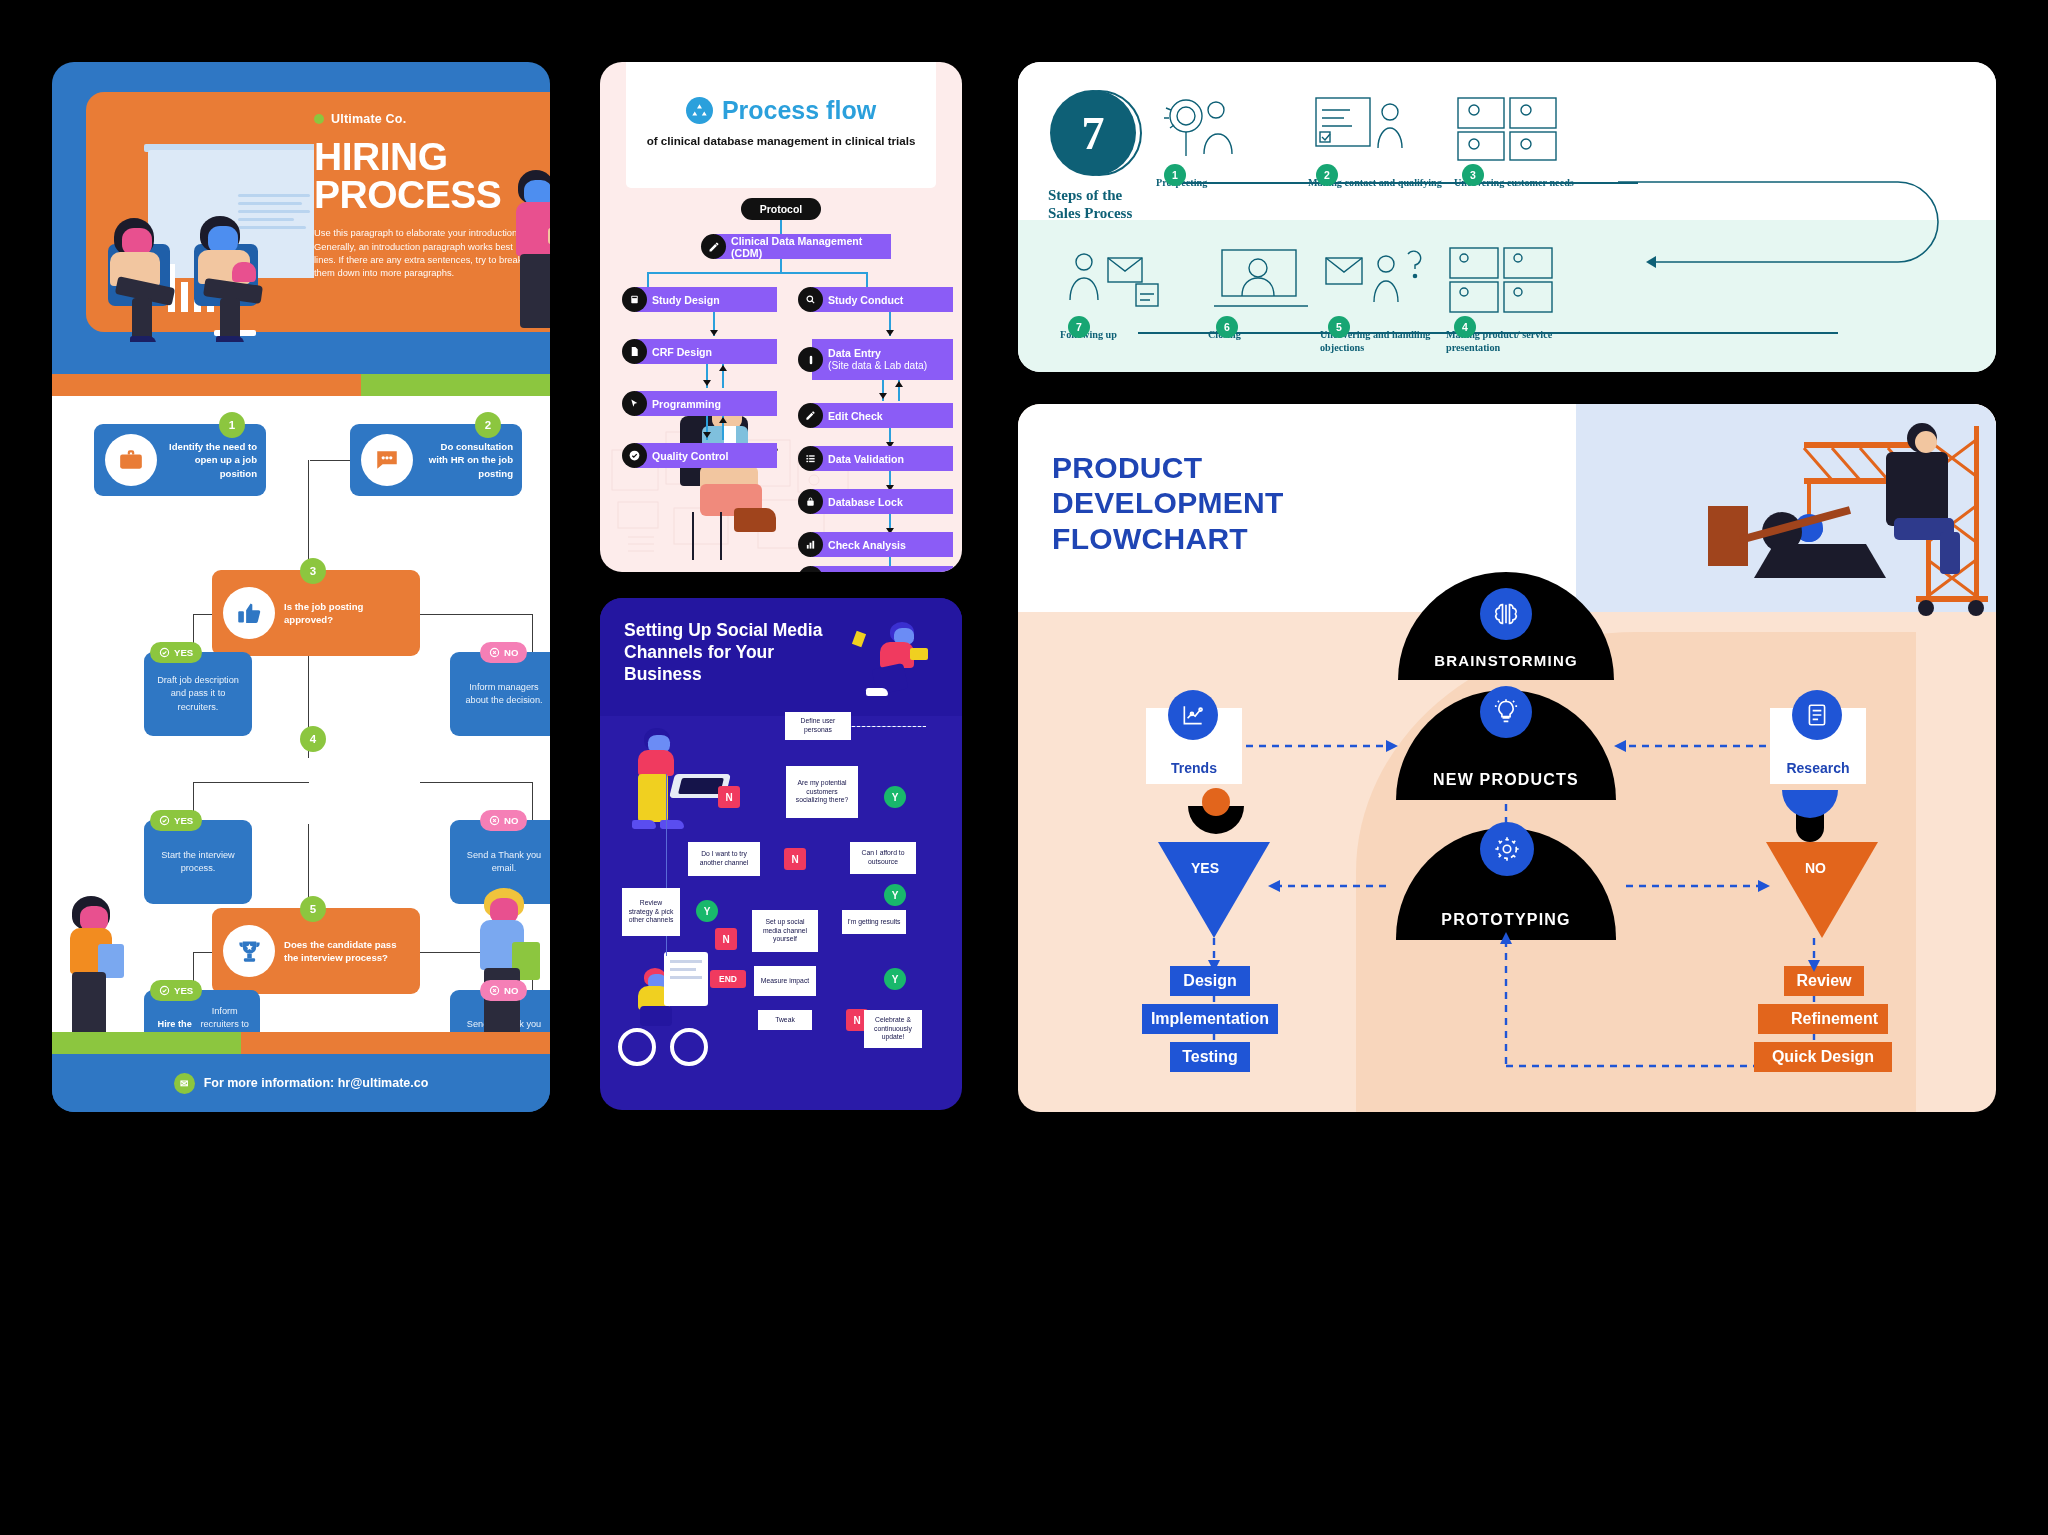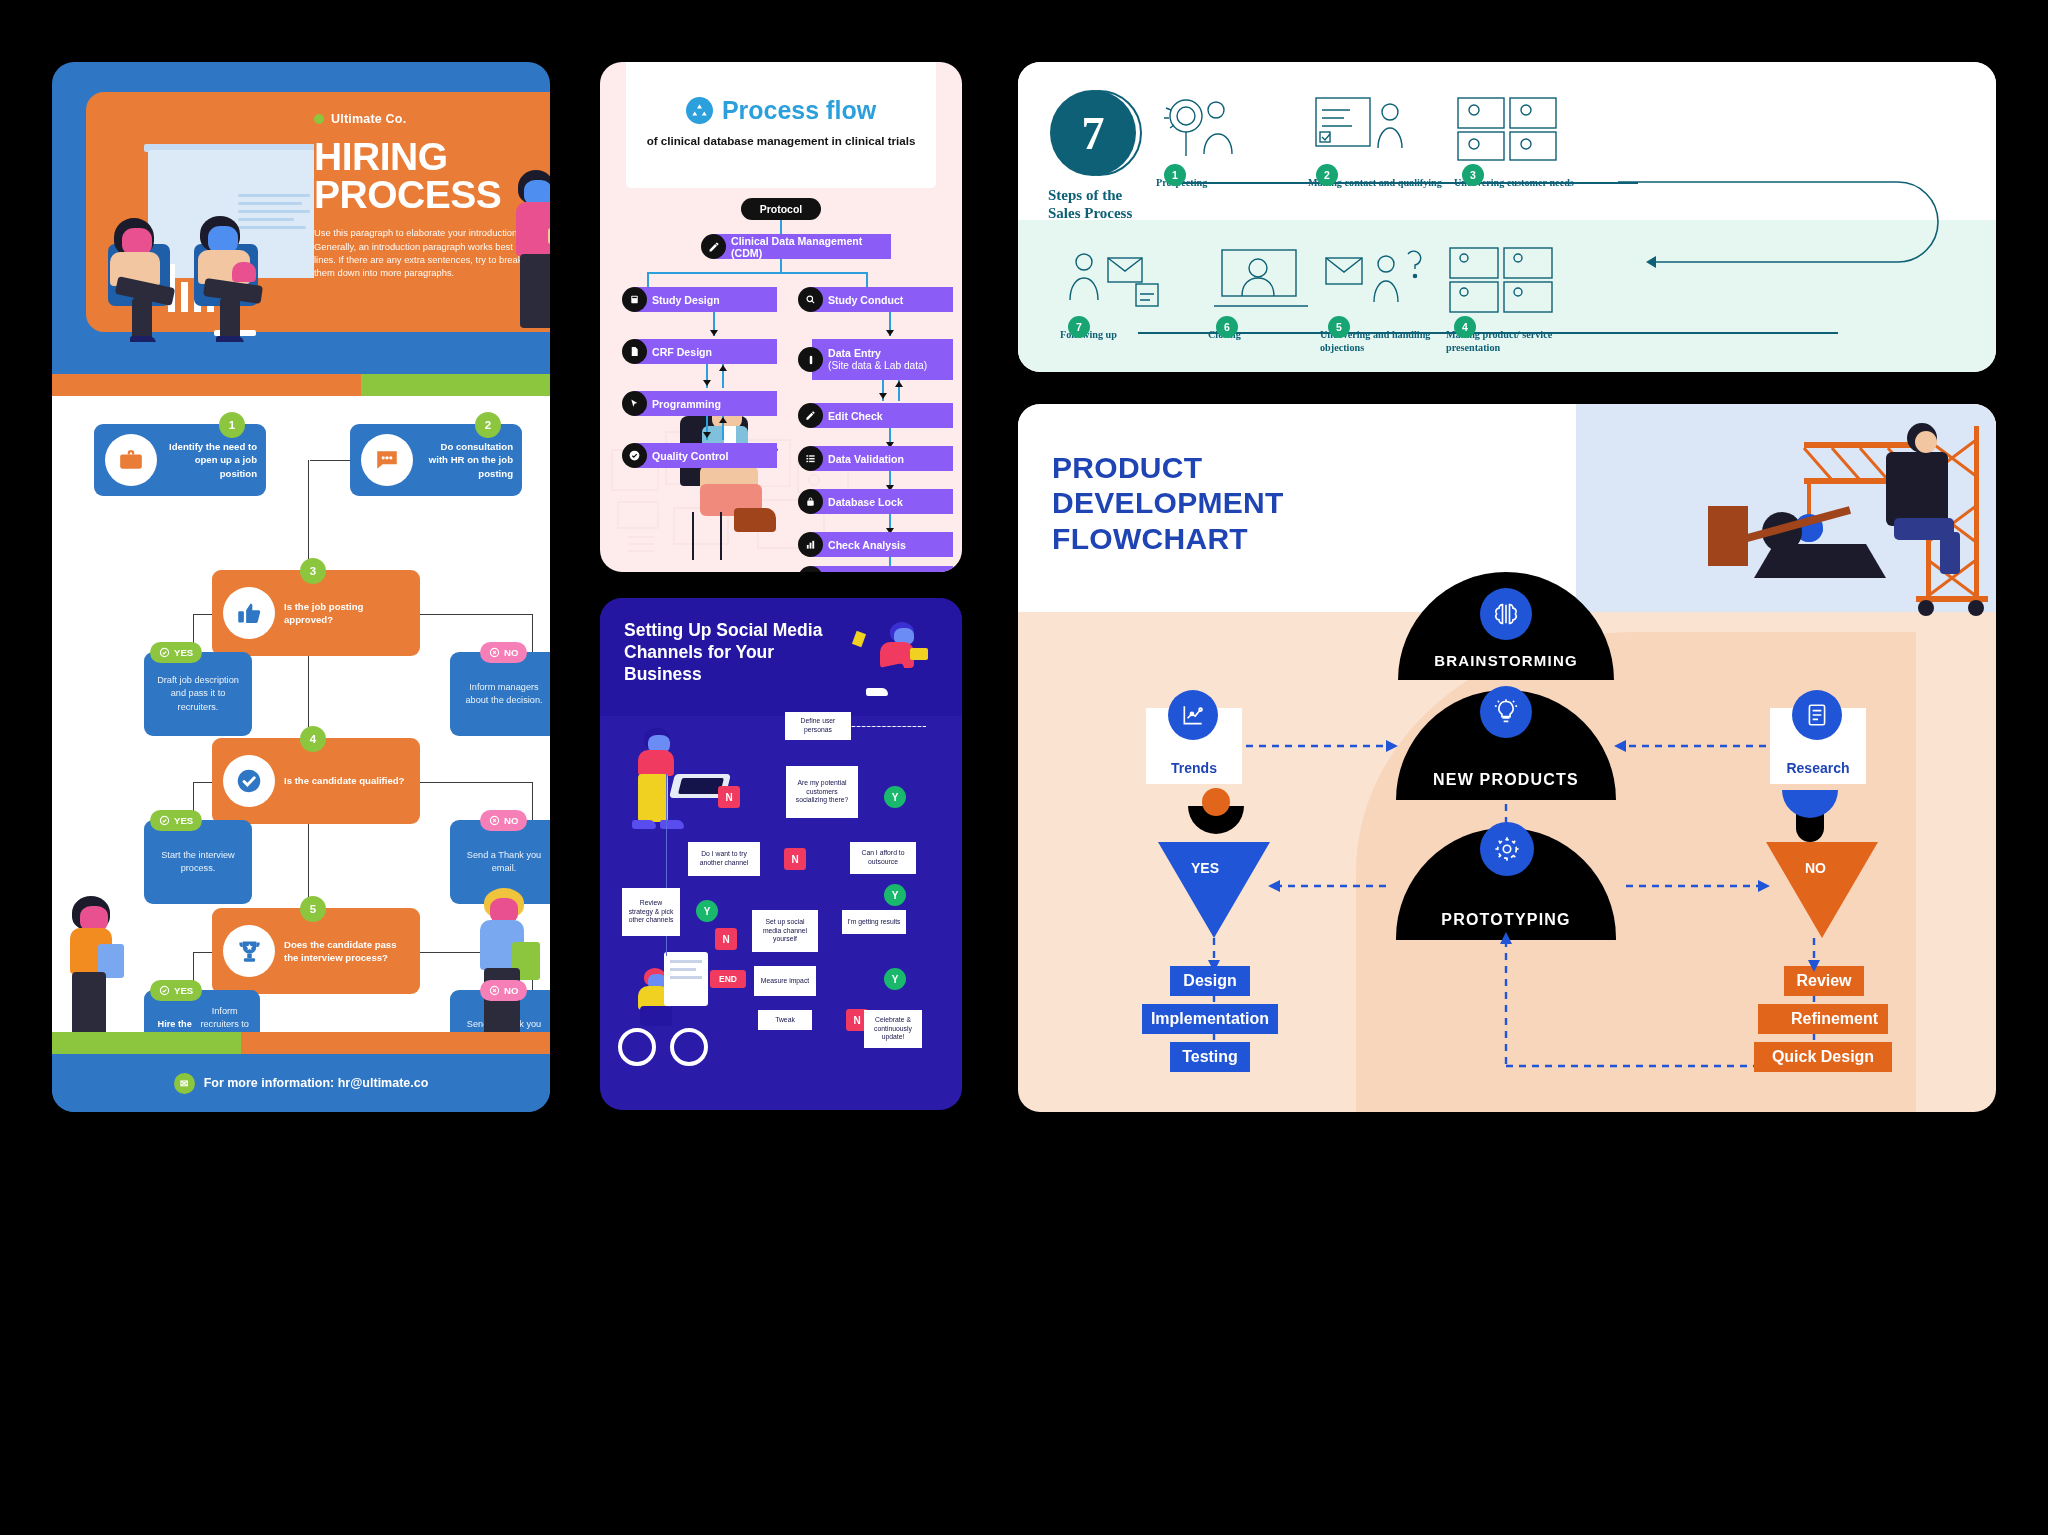--- a/index.html
+++ b/index.html
@@ -282,29 +282,20 @@
       <svg width="11" height="11" viewBox="0 0 24 24" fill="none" stroke="#fff" stroke-width="2.4">
             <circle cx="12" cy="12" r="9"></circle>
             <path d="M9 9l6 6M15 9l-6 6"></path>
           </svg>
       <span>NO</span>
     </div>
     <div class="node n-blue n-plain" style="left:398px;top:256px;width:108px;height:84px;">
       <span>Inform managers about the decision.</span>
     </div>
 
-    <div class="node n-orange" style="left:160px;top:342px;width:208px;height:86px;">
-      <div class="n-ico">
-        <svg width="30" height="30" viewBox="0 0 24 24">
-              <circle cx="12" cy="12" r="9" fill="#2f77c4"></circle>
-              <path d="M8 12.4l2.7 2.7L16.2 9.4" stroke="#fff" stroke-width="2.3" fill="none" stroke-linecap="round"></path>
-            </svg>
-      </div>
-      <div class="n-label">Is the candidate qualified?</div>
-    </div>
     <div class="num-badge" style="left:248px;top:330px;">4</div>
 
     <div class="yn yn-yes" style="left:98px;top:414px;">
       <svg width="11" height="11" viewBox="0 0 24 24" fill="none" stroke="#fff" stroke-width="2.4">
             <circle cx="12" cy="12" r="9"></circle>
             <path d="M8 12.5l2.6 2.6L16 9.5"></path>
           </svg>
       <span>YES</span>
     </div>
     <div class="node n-blue n-plain" style="left:92px;top:424px;width:108px;height:84px;">

